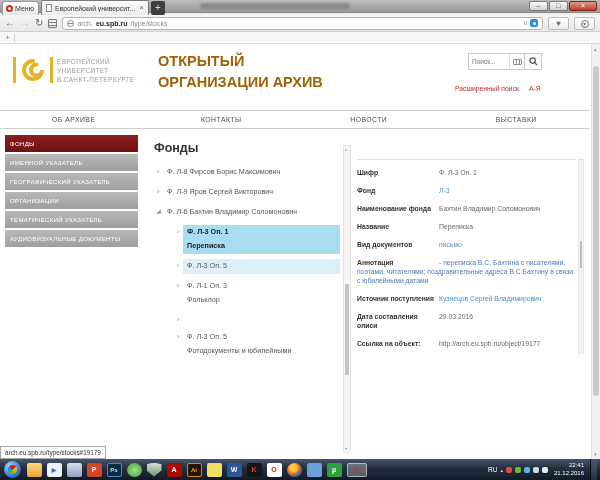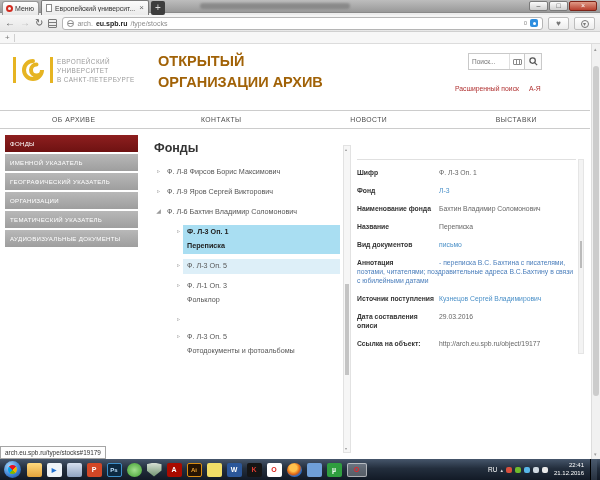--- a/index.html
+++ b/index.html
@@ -283,21 +283,21 @@
         </div>
         <div class="trow l2">
           <span class="arrow">▹</span>
           <div class="tbox">
           </div>
         </div>
         <div class="trow l2">
           <span class="arrow">▹</span>
           <div class="tbox">
             <div>Ф. Л-3 Оп. 5</div>
-            <div class="tsub">Фотодокументы и фотоальбомы</div>
+            <div class="tsub">Фотодокументы и юбилейными</div>
           </div>
         </div>
 
       </div>
 
       <div class="tree-scroll">
         <span class="ts-arrow" style="top:1px">▴</span>
         <div class="thumb"></div>
         <span class="ts-arrow" style="bottom:1px">▾</span>
       </div>

